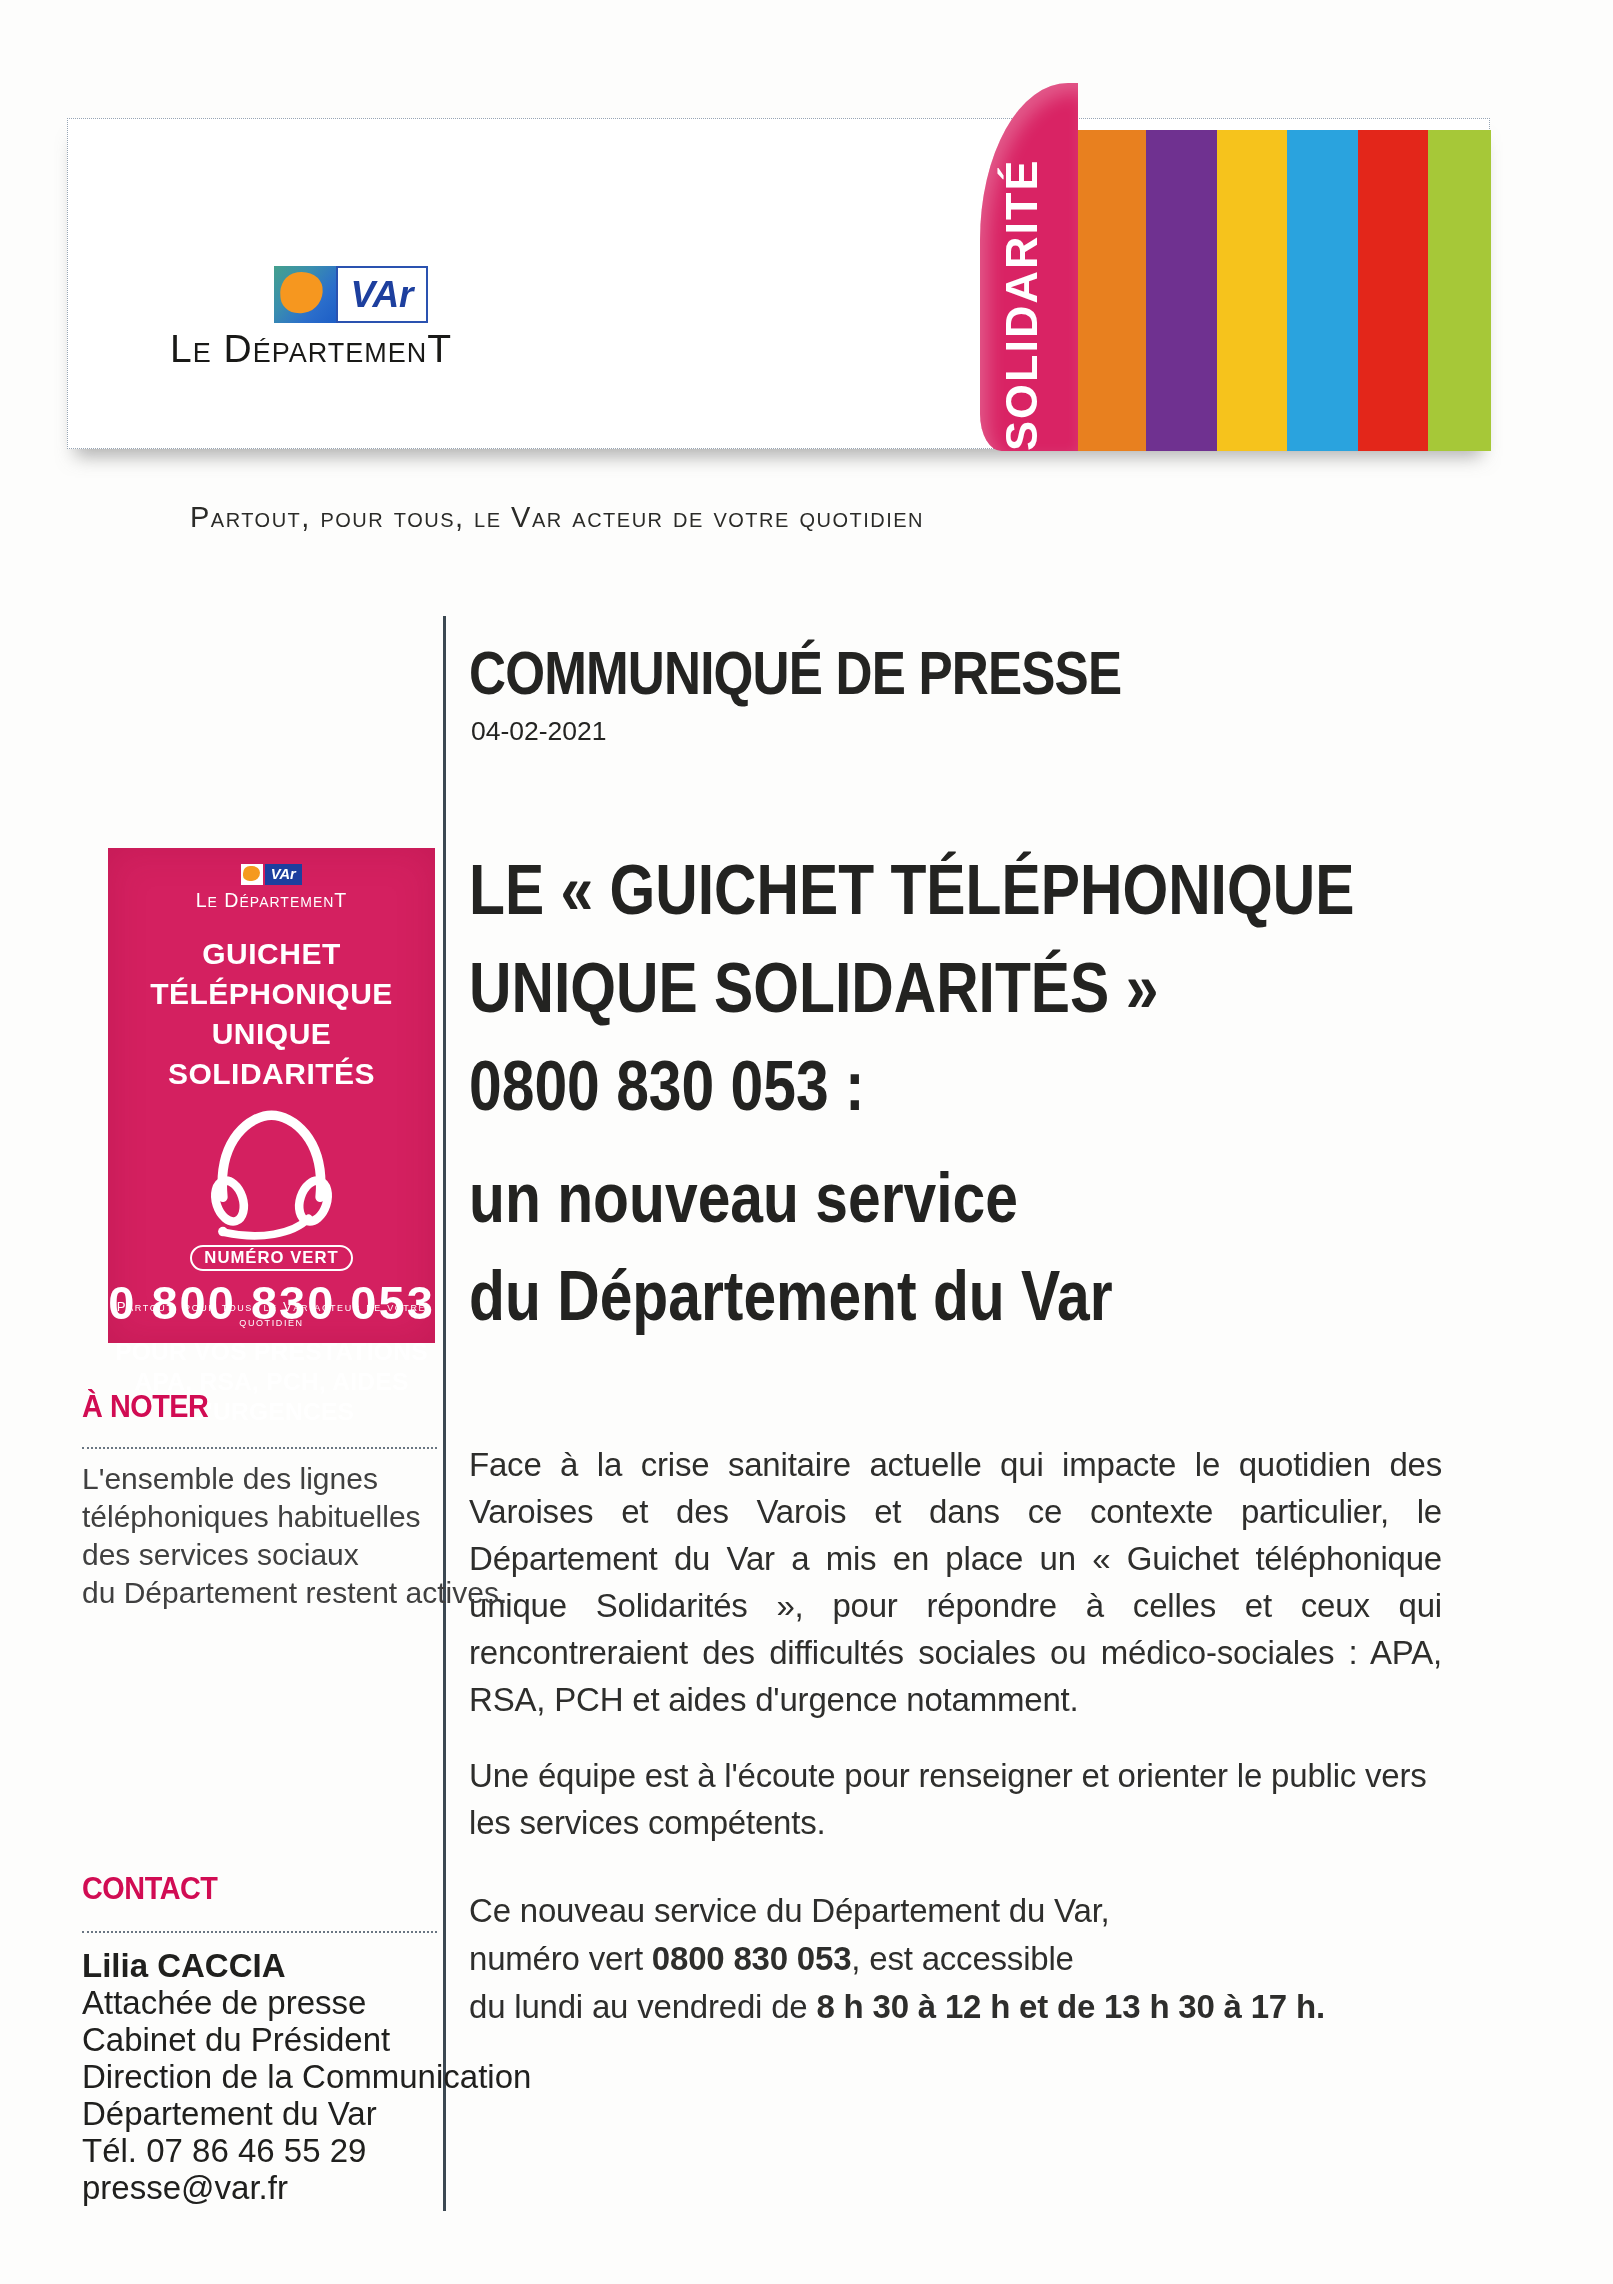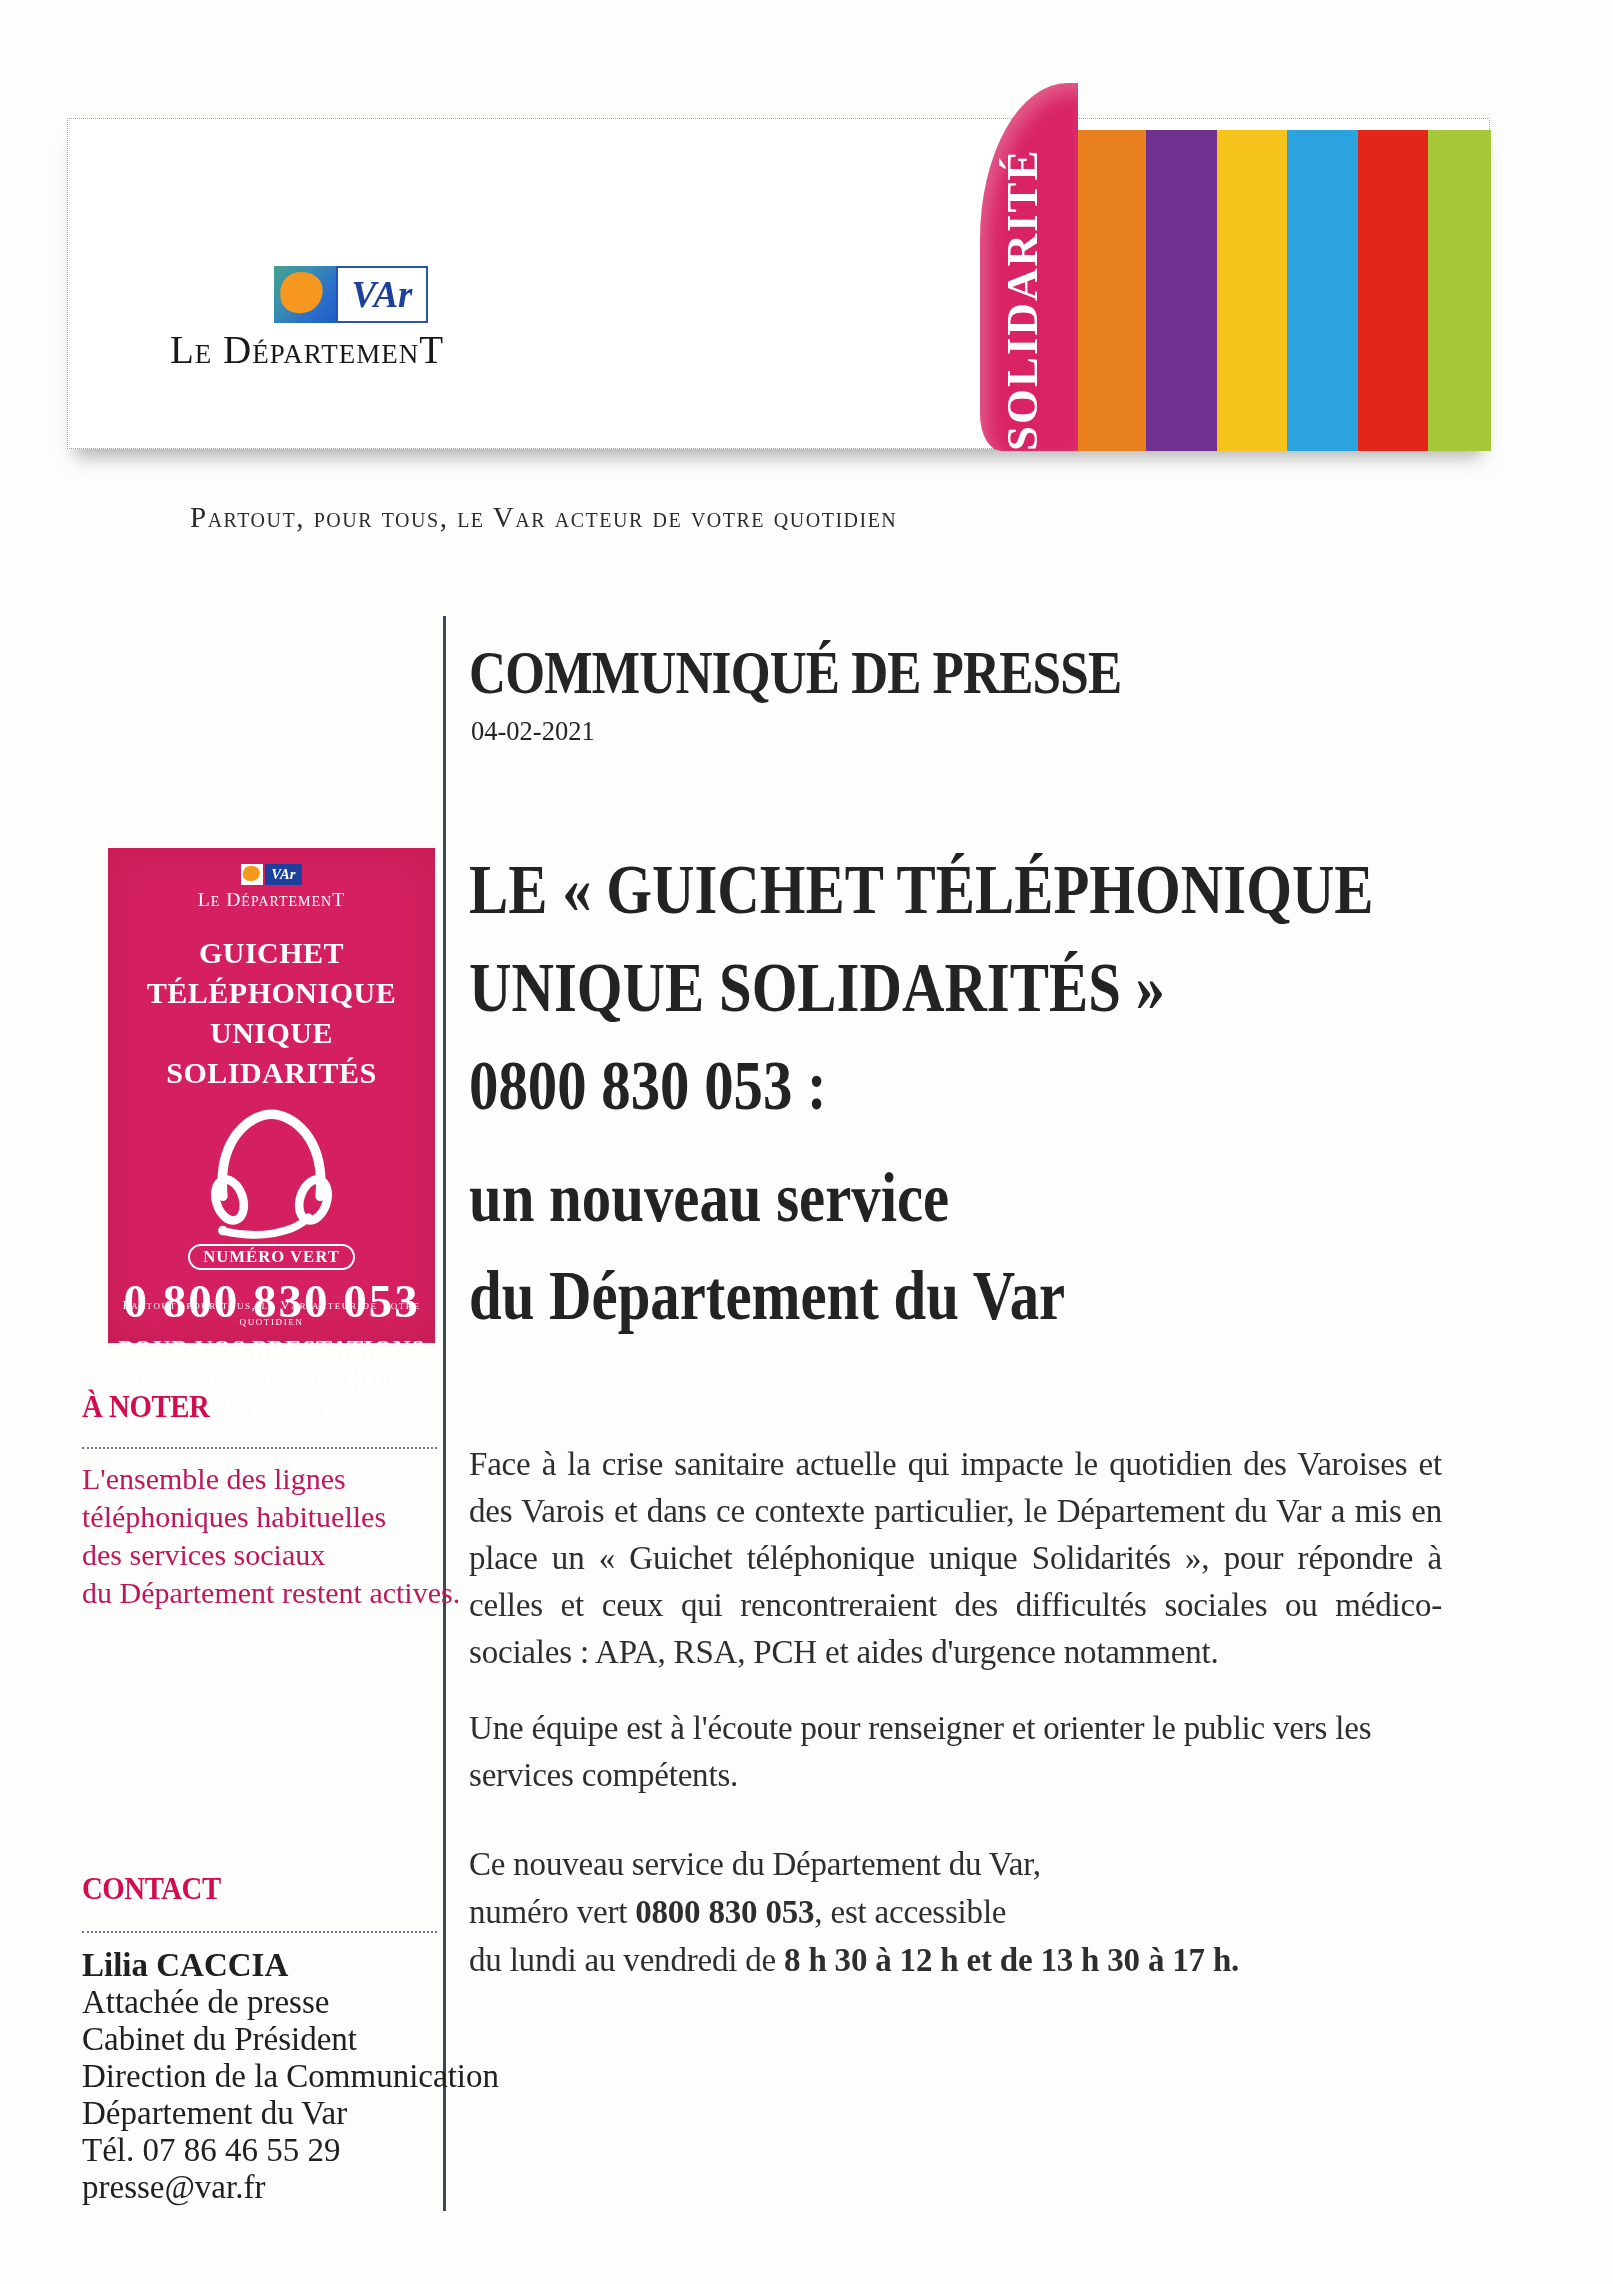--- a/index.html
+++ b/index.html
@@ -1,17 +1,17 @@
 <!DOCTYPE html>
 <html><head>
 <meta charset="utf-8">
 <style>
   html,body{margin:0;padding:0;background:#ffffff;}
   .page{position:relative;width:1613px;height:2285px;background:#fdfdfc;overflow:hidden;
-        font-family:Liberation Serif, serif;color:#242422;}
+        font-family:Liberation Sans, sans-serif;color:#242422;}
 
   
   .header-box{position:absolute;left:67px;top:118px;width:1423px;height:331px;background:#fff;
               border:1px dotted #97a5b4;box-sizing:border-box;
               box-shadow:0 15.7px 17.6px -7.8px rgba(110,110,110,.55);}
   .logo-sq{position:absolute;left:206px;top:147px;width:62px;height:57px;
            background:linear-gradient(130deg,#44a08d 0%,#3a8fae 35%,#2b6ecb 70%,#1d5ec6 100%);}
   .logo-sq::after{content:'';position:absolute;left:5.9px;top:5.9px;width:43px;height:41px;
            background:#f6971f;border-radius:46% 54% 52% 48% / 55% 45% 58% 42%;transform:rotate(-8deg);}
   .logo-varbox{position:absolute;left:268px;top:147px;width:92px;height:57px;background:#fff;
@@ -74,21 +74,21 @@
         font-variant:small-caps;}
 
   
   .sec-title{position:absolute;left:82px;font-size:32px;font-weight:bold;letter-spacing:-0.5px;}
   .sec-title span{display:inline-block;transform:scaleX(.9);transform-origin:0 50%;}
   .noter-title{top:1388px;}
   .contact-title{top:1870px;}
   .sec-rule{position:absolute;left:82px;width:355px;border-top:2px dotted #6a7682;}
   .noter-rule{top:1447px;}
   .contact-rule{top:1931px;}
-  .noter-text{position:absolute;left:82px;top:1460px;font-size:30px;line-height:38px;color:#be185d;}
+  .noter-text{position:absolute;left:82px;top:1460px;font-size:30px;line-height:38px;color:#404040;}
   .contact-text{position:absolute;left:82px;top:1947px;font-size:33px;line-height:37px;color:#20201e;}
 </style>
 </head>
 <body>
 
 <div class="page">
 
   <div class="header-box">
     <div class="logo-sq"></div>
     <div class="logo-varbox">

